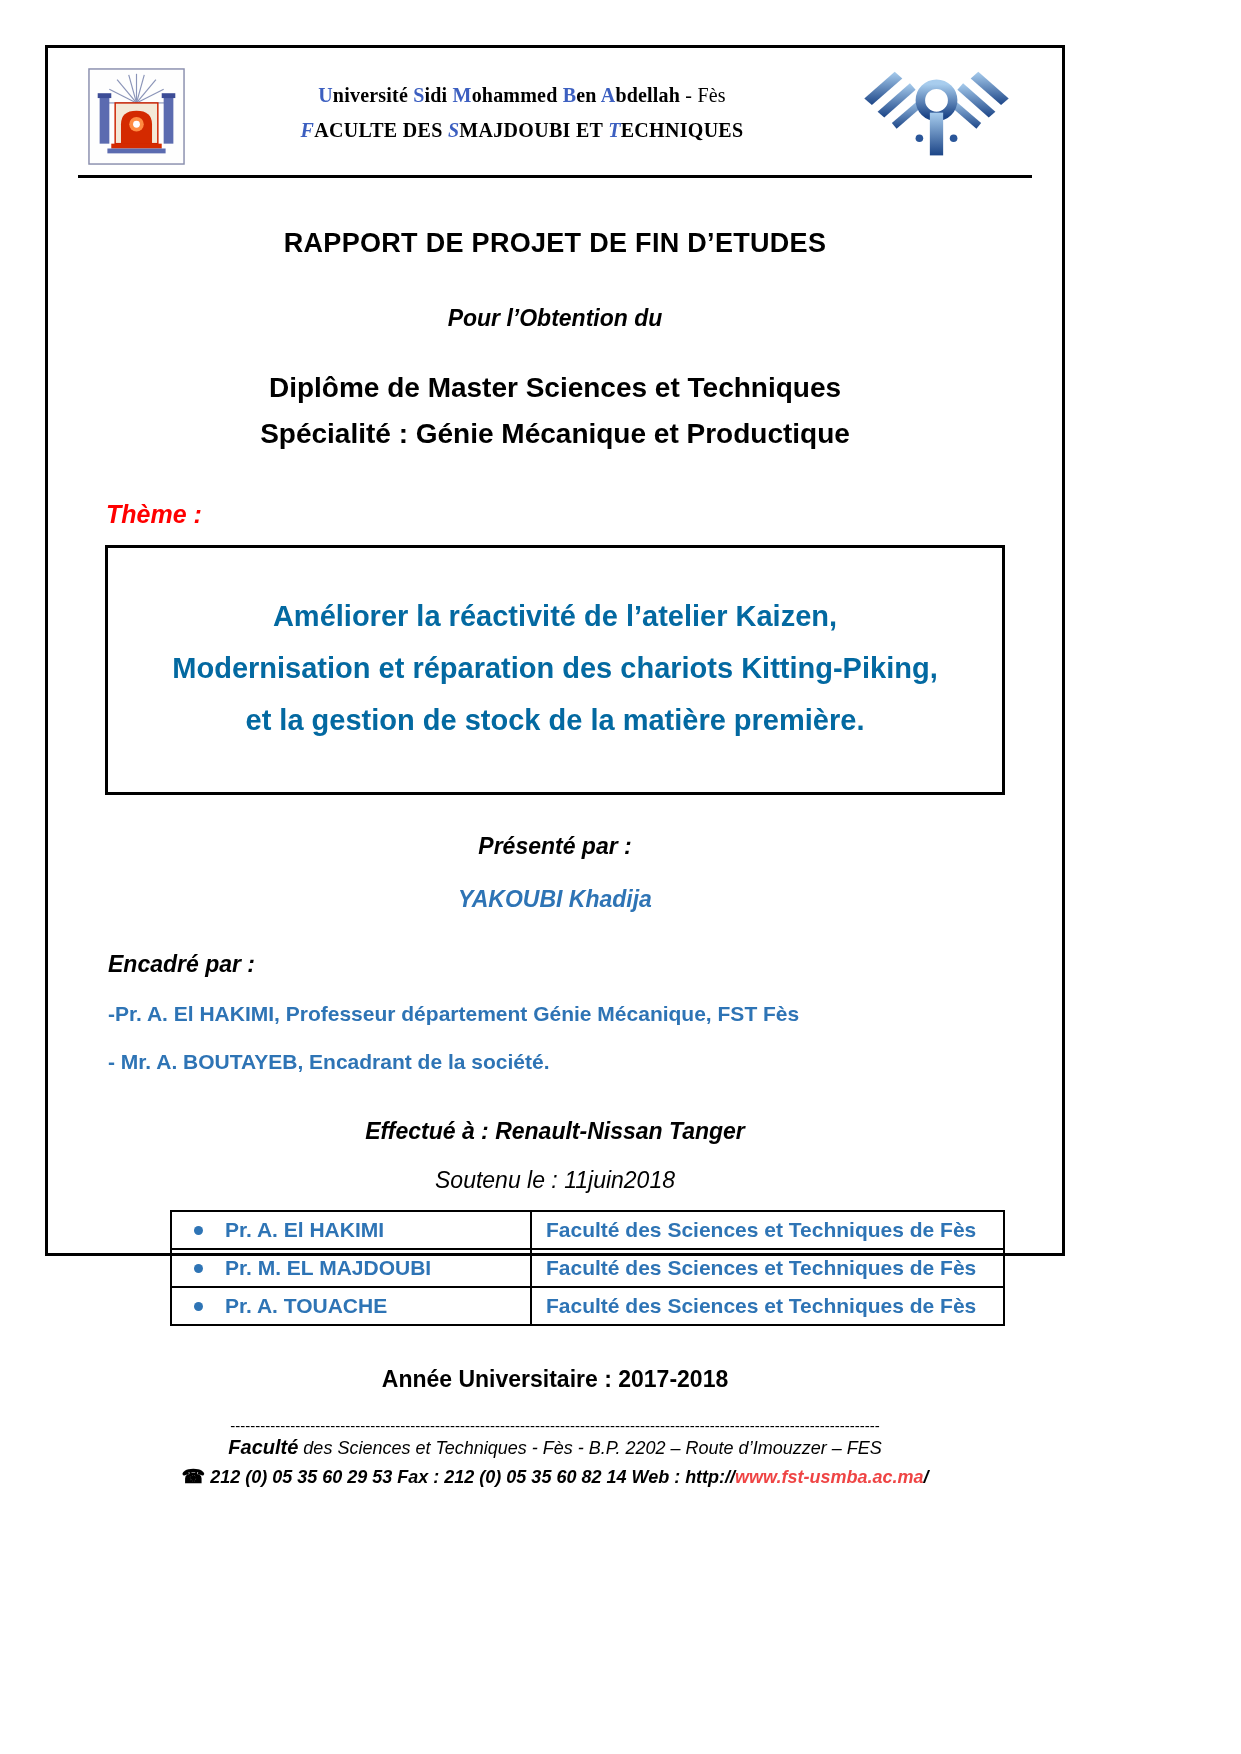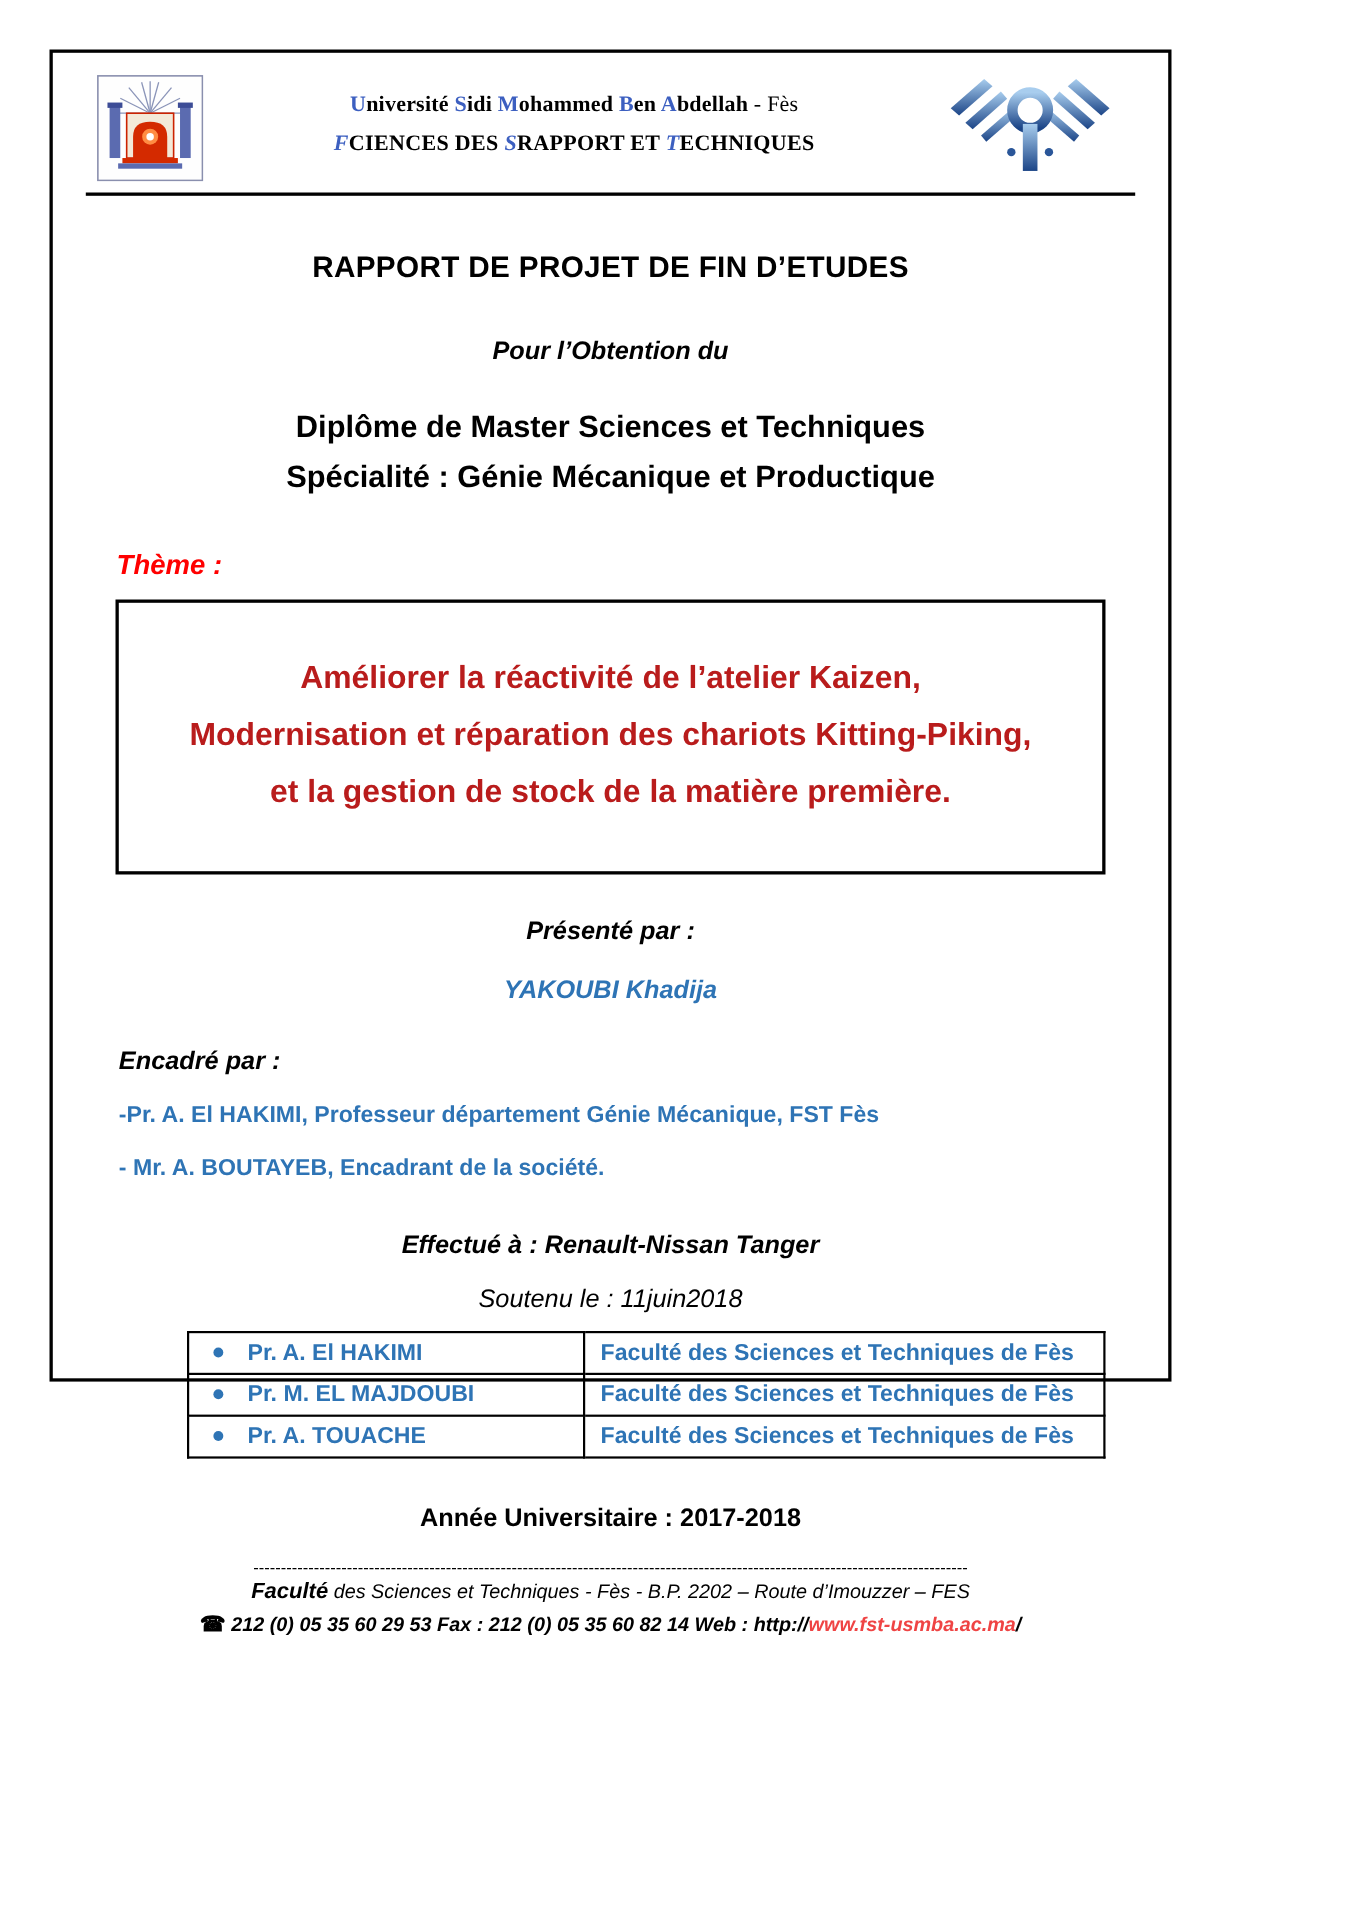--- a/index.html
+++ b/index.html
@@ -33,21 +33,21 @@
   .obtention { text-align:center; font-size:23px; font-weight:bold; font-style:italic; margin-top:46px; }
   .diplome { text-align:center; font-size:28px; font-weight:bold; margin-top:40px; }
   .specialite { text-align:center; font-size:28px; font-weight:bold; margin-top:14px; }
 
   .theme-label { color:#ff0000; font-size:25px; font-weight:bold; font-style:italic; margin:50px 0 0 28px; }
   .theme-box {
     border:3px solid #000; margin:16px 0 0 27px; width:900px;
     padding:42px 18px 46px 18px;
   }
   .theme-box p {
-    text-align:center; color:#b91c1c; font-size:29px; font-weight:bold;
+    text-align:center; color:#0369a1; font-size:29px; font-weight:bold;
     line-height:52px;
   }
 
   .presente { text-align:center; font-size:23px; font-weight:bold; font-style:italic; margin-top:38px; }
   .author { text-align:center; font-size:23px; font-weight:bold; font-style:italic; color:#2e74b5; margin-top:26px; }
   .encadre { font-size:23px; font-weight:bold; font-style:italic; margin:38px 0 0 30px; }
   .encadrant { font-size:21px; font-weight:bold; color:#2e74b5; margin:24px 0 0 30px; }
   .effectue { text-align:center; font-size:23px; font-weight:bold; font-style:italic; margin-top:44px; }
   .soutenu { text-align:center; font-size:23px; font-weight:normal; font-style:italic; margin-top:22px; }
   .jury-label { font-size:23px; font-weight:bold; margin:20px 0 0 30px; }
@@ -99,21 +99,21 @@
         <path d="M34 78 V58 Q34 44 50 44 Q66 44 66 58 V78 Z" fill="#d42a00"></path>
         <circle cx="50" cy="58" r="7.5" fill="#ff8c42"></circle>
         <circle cx="50" cy="58" r="3.5" fill="#ffffff"></circle>
         <rect x="24" y="78" width="52" height="5" fill="#d42a00"></rect>
         <rect x="20" y="83" width="60" height="5" fill="#5b6bb0"></rect>
       </svg>
     </div>
 
     <div class="header-text">
       <div class="univ-line"><span class="hl">U</span><span>niversité </span><span class="hl">S</span><span>idi </span><span class="hl">M</span><span>ohammed </span><span class="hl">B</span><span>en </span><span class="hl">A</span><span>bdellah</span><span class="rest"> - Fès</span></div>
-      <div class="fac-line"><span class="hl">F</span><span>CIENCES DES </span><span class="hl">S</span><span>RAPPORT ET </span><span class="hl">T</span><span>ECHNIQUES</span></div>
+      <div class="fac-line"><span class="hl">F</span><span>ACULTE DES </span><span class="hl">S</span><span>MAJDOUBI ET </span><span class="hl">T</span><span>ECHNIQUES</span></div>
     </div>
 
     <div class="logo-right">
       <svg viewBox="0 0 160 100" width="155" height="95" aria-hidden="true">
         <defs>
           <linearGradient id="fstg" x1="0" y1="0" x2="0" y2="1">
             <stop offset="0" stop-color="#a8cdee"></stop>
             <stop offset="1" stop-color="#1c4587"></stop>
           </linearGradient>
         </defs>

